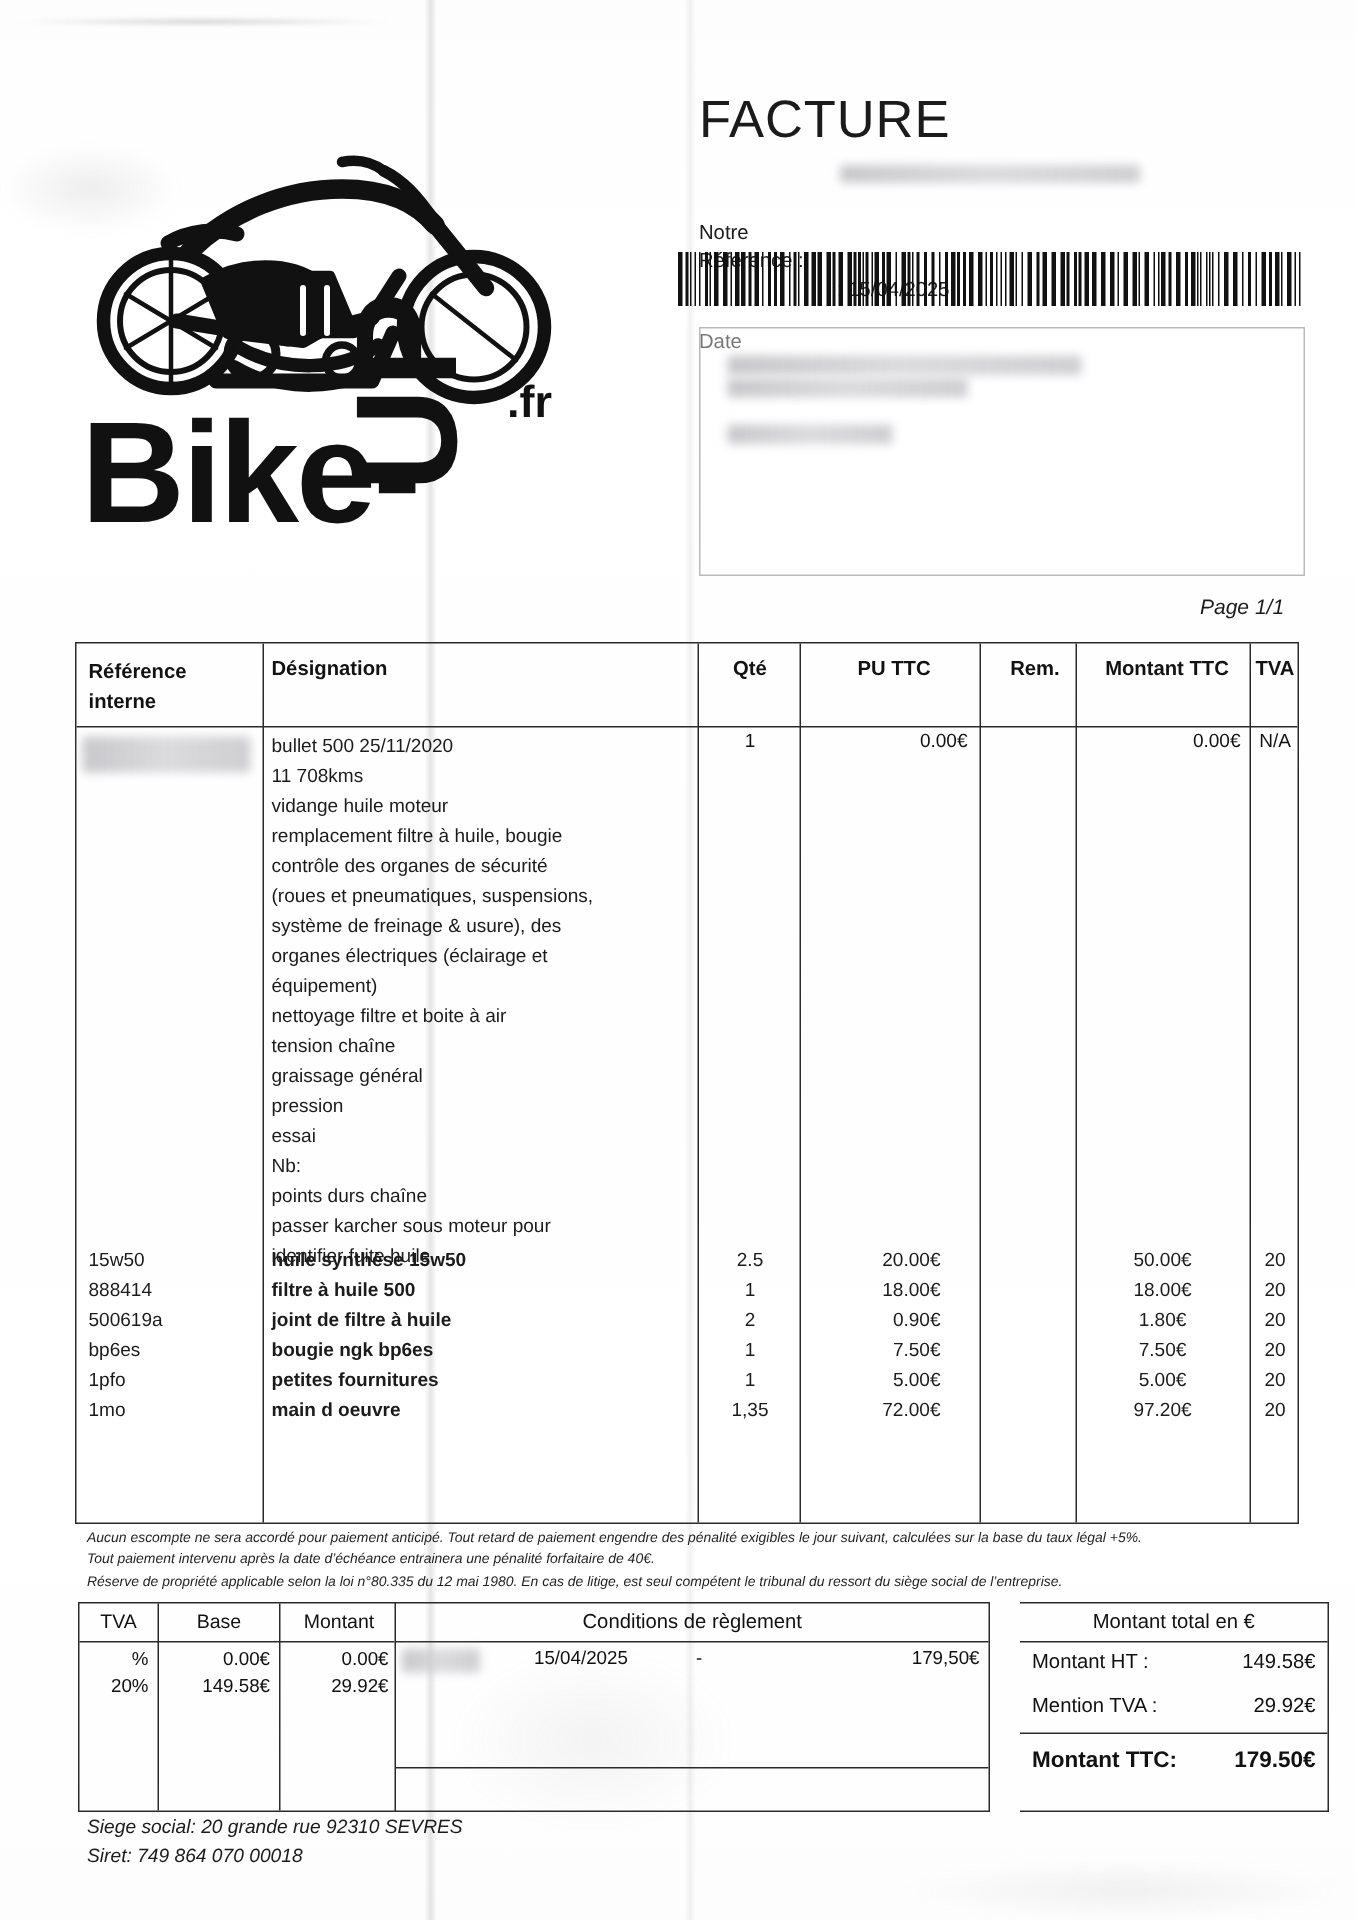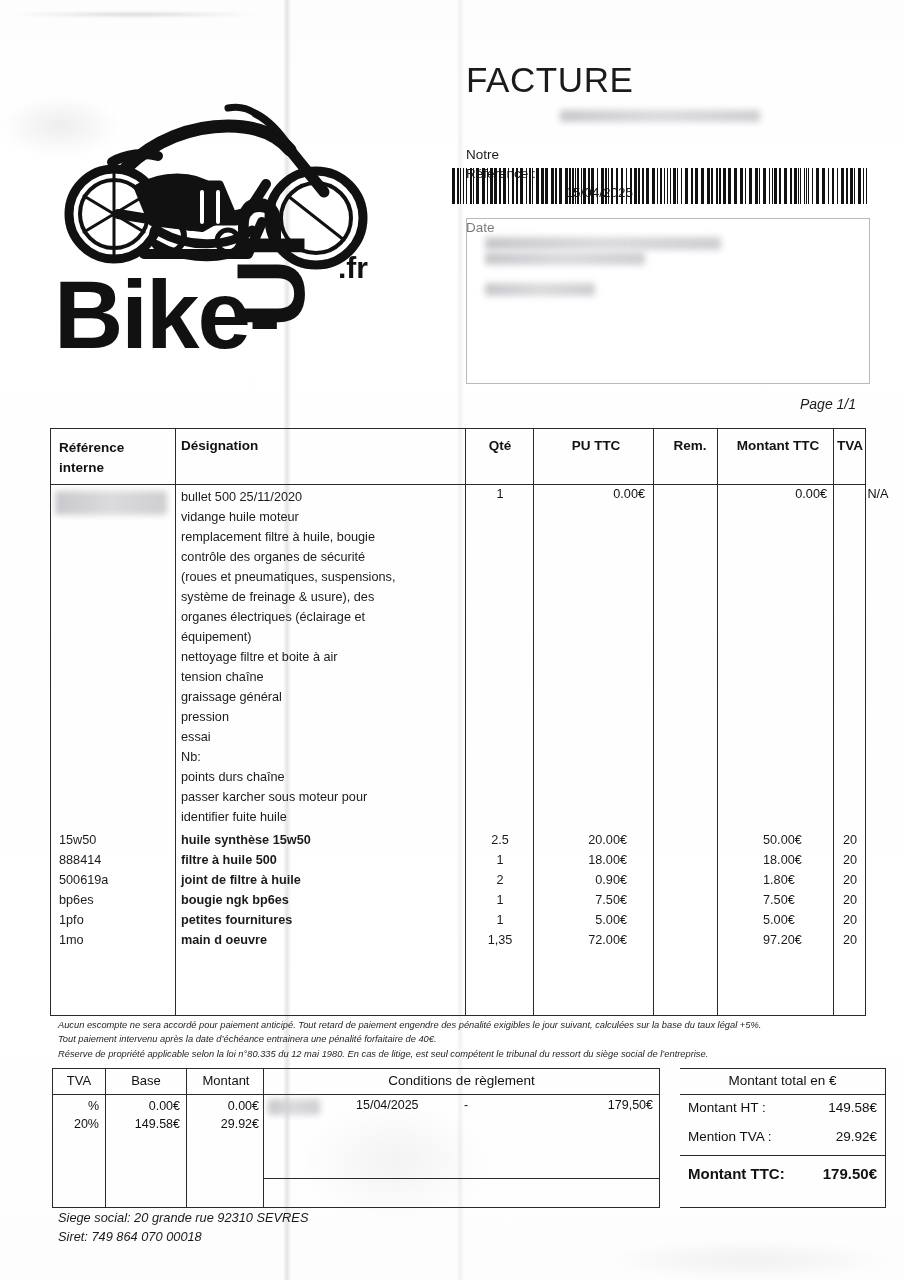--- a/index.html
+++ b/index.html
@@ -80,30 +80,30 @@
   #h-mtt{left:672px;top:9px;width:110px;text-align:center;}
   #h-tva{left:784px;top:9px;width:30px;text-align:center;}
 
   
   #svc-ref-redact{position:absolute;left:4px;top:62px;width:112px;height:24px;}
   #svc-desc{position:absolute;left:130px;top:58px;width:280px;font-size:12.7px;line-height:20px;color:#1b1b1b;}
   #svc-desc .first{font-weight:normal;}
   #svc-qte{position:absolute;left:420px;top:58px;width:58px;text-align:center;font-size:12.7px;}
   #svc-pu{position:absolute;left:490px;top:58px;width:104px;text-align:right;font-size:12.7px;}
   #svc-mtt{position:absolute;left:672px;top:58px;width:104px;text-align:right;font-size:12.7px;}
-  #svc-tva{position:absolute;left:784px;top:58px;width:30px;text-align:center;font-size:12.7px;padding-left:28px;}
+  #svc-tva{position:absolute;left:784px;top:58px;width:30px;text-align:center;font-size:12.7px;}
 
   
   #parts{position:absolute;left:0;right:0;top:404px;}
   .part-row{position:relative;height:20px;font-size:12.7px;color:#1b1b1b;}
   .part-row .ref{position:absolute;left:8px;top:0;}
   .part-row .des{position:absolute;left:130px;top:0;font-weight:bold;}
   .part-row .qte{position:absolute;left:420px;top:0;width:58px;text-align:center;}
   .part-row .pu{position:absolute;left:472px;top:0;width:104px;text-align:right;}
-  .part-row .mtt{position:absolute;left:712px;top:0;width:104px;text-align:left;}
+  .part-row .mtt{position:absolute;left:672px;top:0;width:104px;text-align:center;}
   .part-row .tva{position:absolute;left:784px;top:0;width:30px;text-align:center;}
 
   
   #legal{position:absolute;left:58px;top:1018px;width:790px;
     font-size:9.3px;font-style:italic;line-height:14.3px;color:#1f1f1f;}
 
   
   #tva-table{position:absolute;left:52px;top:1068px;width:212px;height:140px;
     border:1.4px solid #2a2a2a;box-sizing:border-box;}
   #tva-table .vline{position:absolute;top:0;bottom:0;width:1.2px;background:#2a2a2a;}
@@ -341,20 +341,21 @@
     <div class="mt-h" id="h-des">Désignation</div>
     <div class="mt-h" id="h-qte">Qté</div>
     <div class="mt-h" id="h-pu">PU TTC</div>
     <div class="mt-h" id="h-rem">Rem.</div>
     <div class="mt-h" id="h-mtt">Montant TTC</div>
     <div class="mt-h" id="h-tva">TVA</div>
 
     <span class="redact" id="svc-ref-redact"></span>
     <div id="svc-desc">
         <div class="first">bullet 500 25/11/2020</div>
+        <div>11 708kms</div>
         <div>vidange huile moteur</div>
         <div>remplacement filtre à huile, bougie</div>
         <div>contrôle des organes de sécurité</div>
         <div>(roues et pneumatiques, suspensions,</div>
         <div>système de freinage &amp; usure), des</div>
         <div>organes électriques (éclairage et</div>
         <div>équipement)</div>
         <div>nettoyage filtre et boite à air</div>
         <div>tension chaîne</div>
         <div>graissage général</div>

